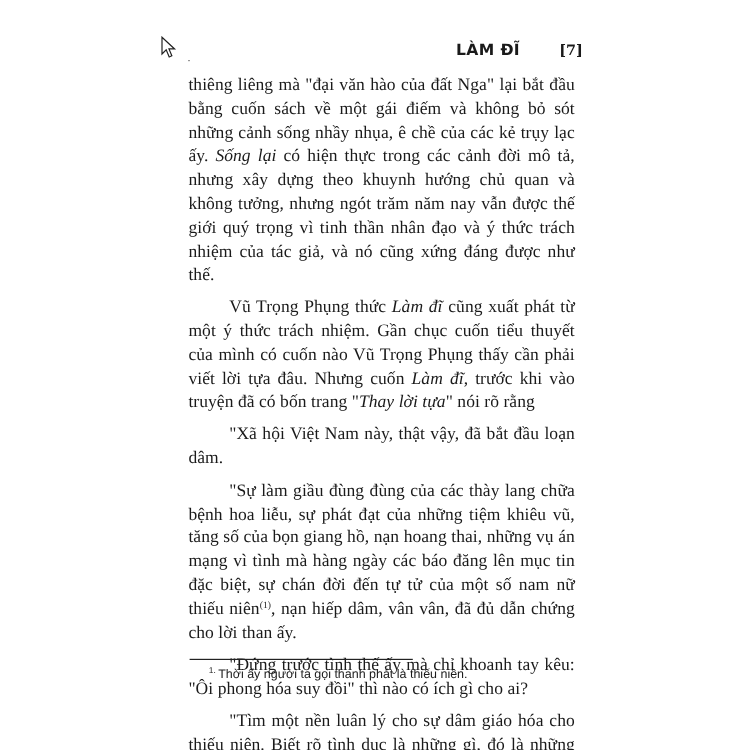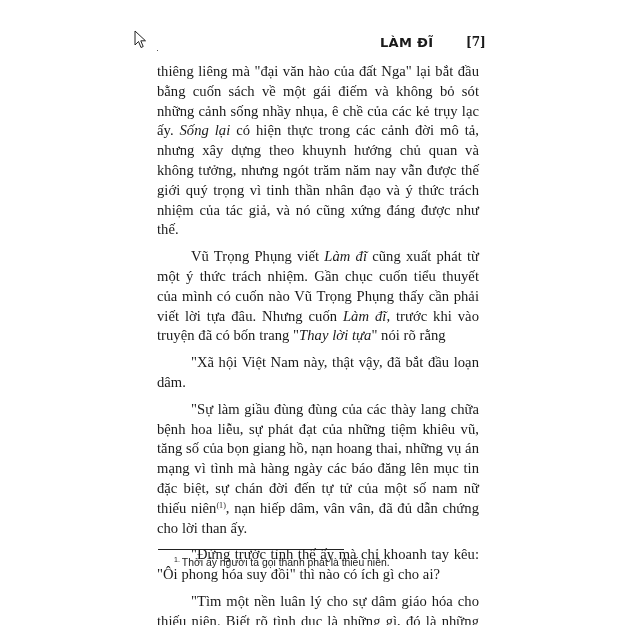--- a/index.html
+++ b/index.html
@@ -116,21 +116,21 @@
 
 <div class="stray-dot"></div>
 
 <div class="running-head">
   <span class="title">LÀM ĐĨ</span>
   <span class="page-num">[7]</span>
 </div>
 
 <div class="text-block">
   <p class="first"><span>thiêng liêng mà "đại văn hào của đất Nga" lại bắt đầu bằng cuốn sách về một gái điếm và không bỏ sót những cảnh sống nhầy nhụa, ê chề của các kẻ trụy lạc ấy. </span><em>Sống lại</em><span> có hiện thực trong các cảnh đời mô tả, nhưng xây dựng theo khuynh hướng chủ quan và không tưởng, nhưng ngót trăm năm nay vẫn được thế giới quý trọng vì tinh thần nhân đạo và ý thức trách nhiệm của tác giả, và nó cũng xứng đáng được như thế.</span></p>
-  <p class="indent"><span>Vũ Trọng Phụng viết </span><em>Làm đĩ</em><span> cũng xuất phát từ một ý thức trách nhiệm. Gần chục cuốn tiểu thuyết của mình có cuốn nào Vũ Trọng Phụng thấy cần phải viết lời tựa đâu. Nhưng cuốn </span><em>Làm đĩ</em><span>, trước khi vào truyện đã có bốn trang "</span><em>Thay lời tựa</em><span>" nói rõ rằng</span></p>
+  <p class="indent"><span>Vũ Trọng Phụng thức </span><em>Làm đĩ</em><span> cũng xuất phát từ một ý thức trách nhiệm. Gần chục cuốn tiểu thuyết của mình có cuốn nào Vũ Trọng Phụng thấy cần phải viết lời tựa đâu. Nhưng cuốn </span><em>Làm đĩ</em><span>, trước khi vào truyện đã có bốn trang "</span><em>Thay lời tựa</em><span>" nói rõ rằng</span></p>
   <p class="indent"><span>"Xã hội Việt Nam này, thật vậy, đã bắt đầu loạn dâm.</span></p>
   <p class="indent"><span>"Sự làm giầu đùng đùng của các thày lang chữa bệnh hoa liễu, sự phát đạt của những tiệm khiêu vũ, tăng số của bọn giang hồ, nạn hoang thai, những vụ án mạng vì tình mà hàng ngày các báo đăng lên mục tin đặc biệt, sự chán đời đến tự tử của một số nam nữ thiếu niên</span><sup>(1)</sup><span>, nạn hiếp dâm, vân vân, đã đủ dẫn chứng cho lời than ấy.</span></p>
   <p class="indent"><span>"Đứng trước tình thế ấy mà chỉ khoanh tay kêu: "Ôi phong hóa suy đồi" thì nào có ích gì cho ai?</span></p>
   <p class="indent"><span>"Tìm một nền luân lý cho sự dâm giáo hóa cho thiếu niên. Biết rõ tình dục là những gì, đó là những việc phải làm ngay vậy...</span></p>
 </div>
 
 <div class="footnote-rule"></div>
 
 <div class="footnote">
   <sup>1.</sup><span>Thời ấy người ta gọi thanh phát là thiếu niên.</span>

